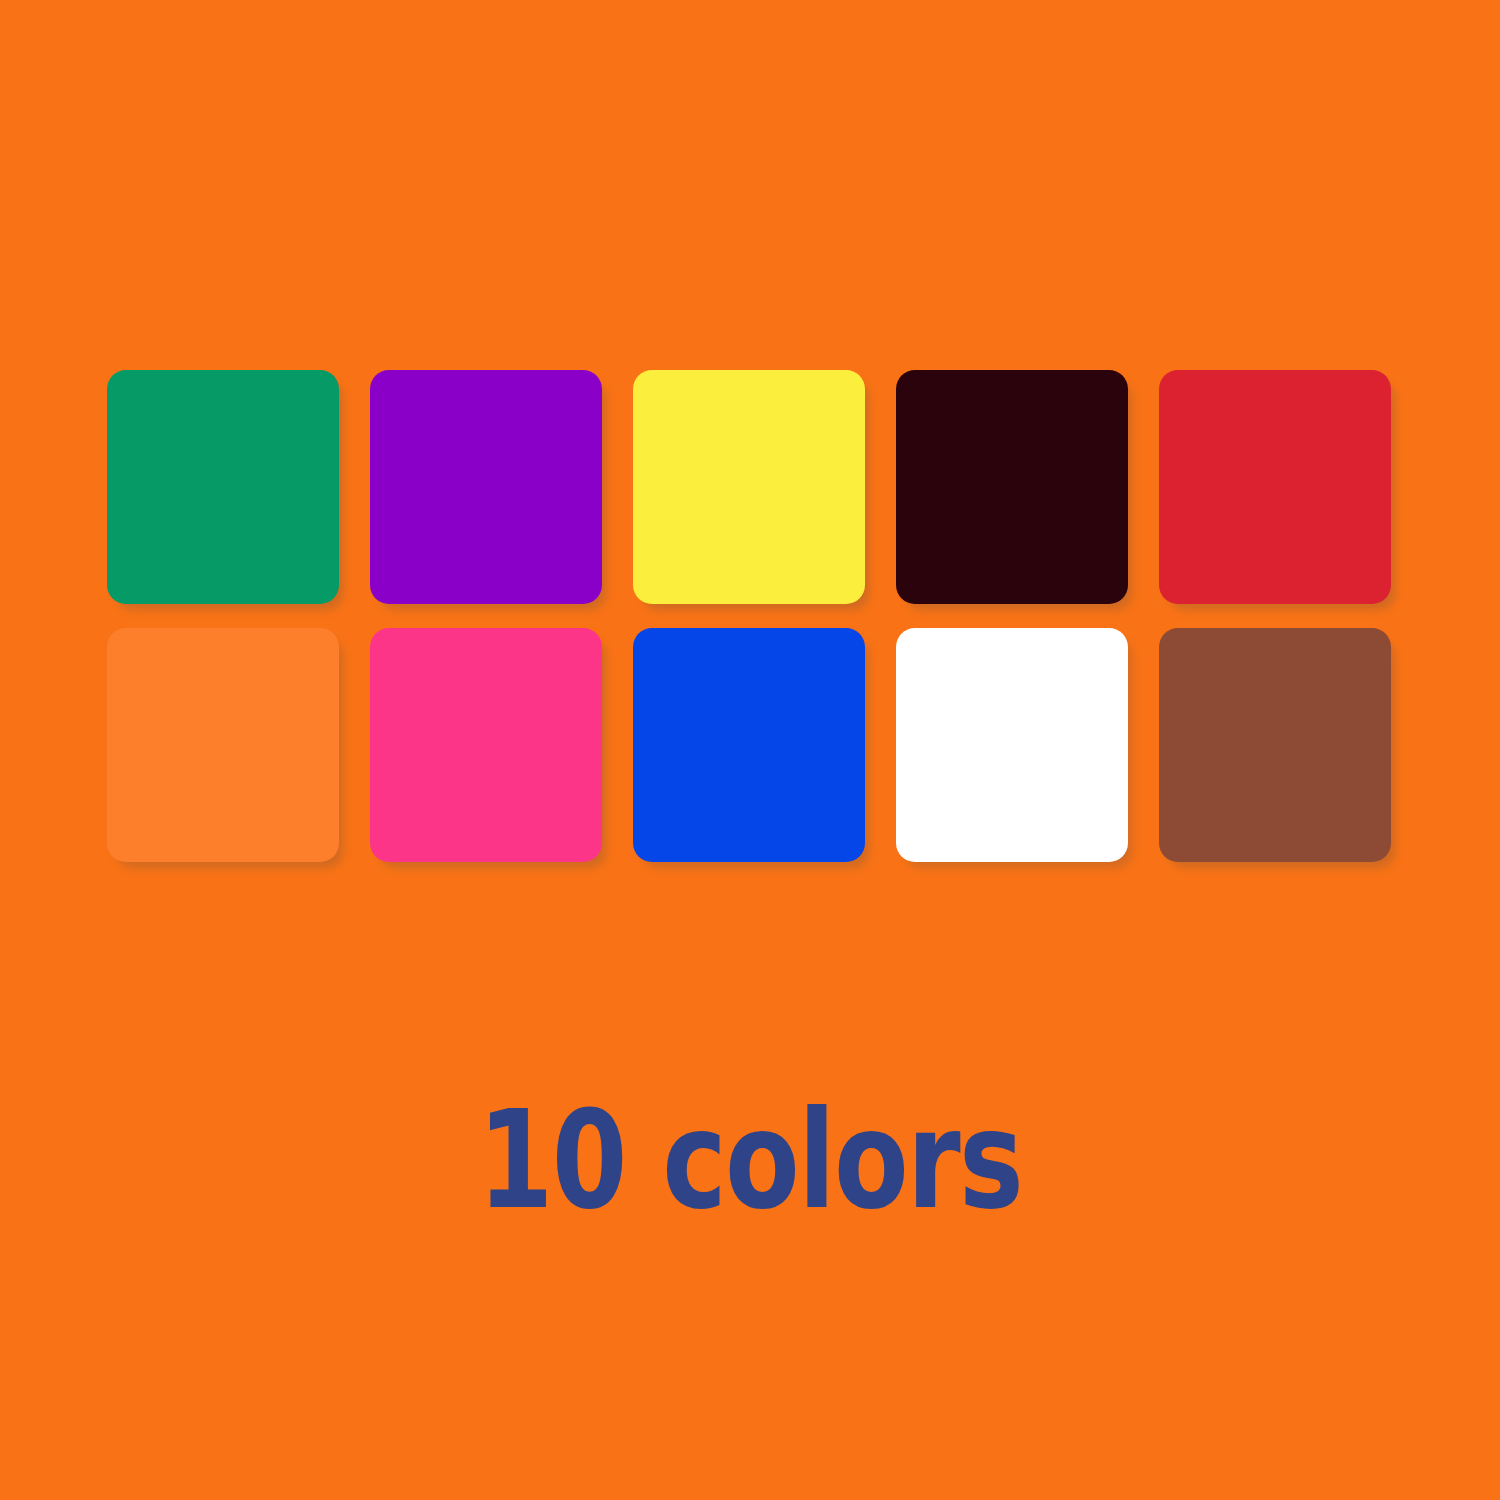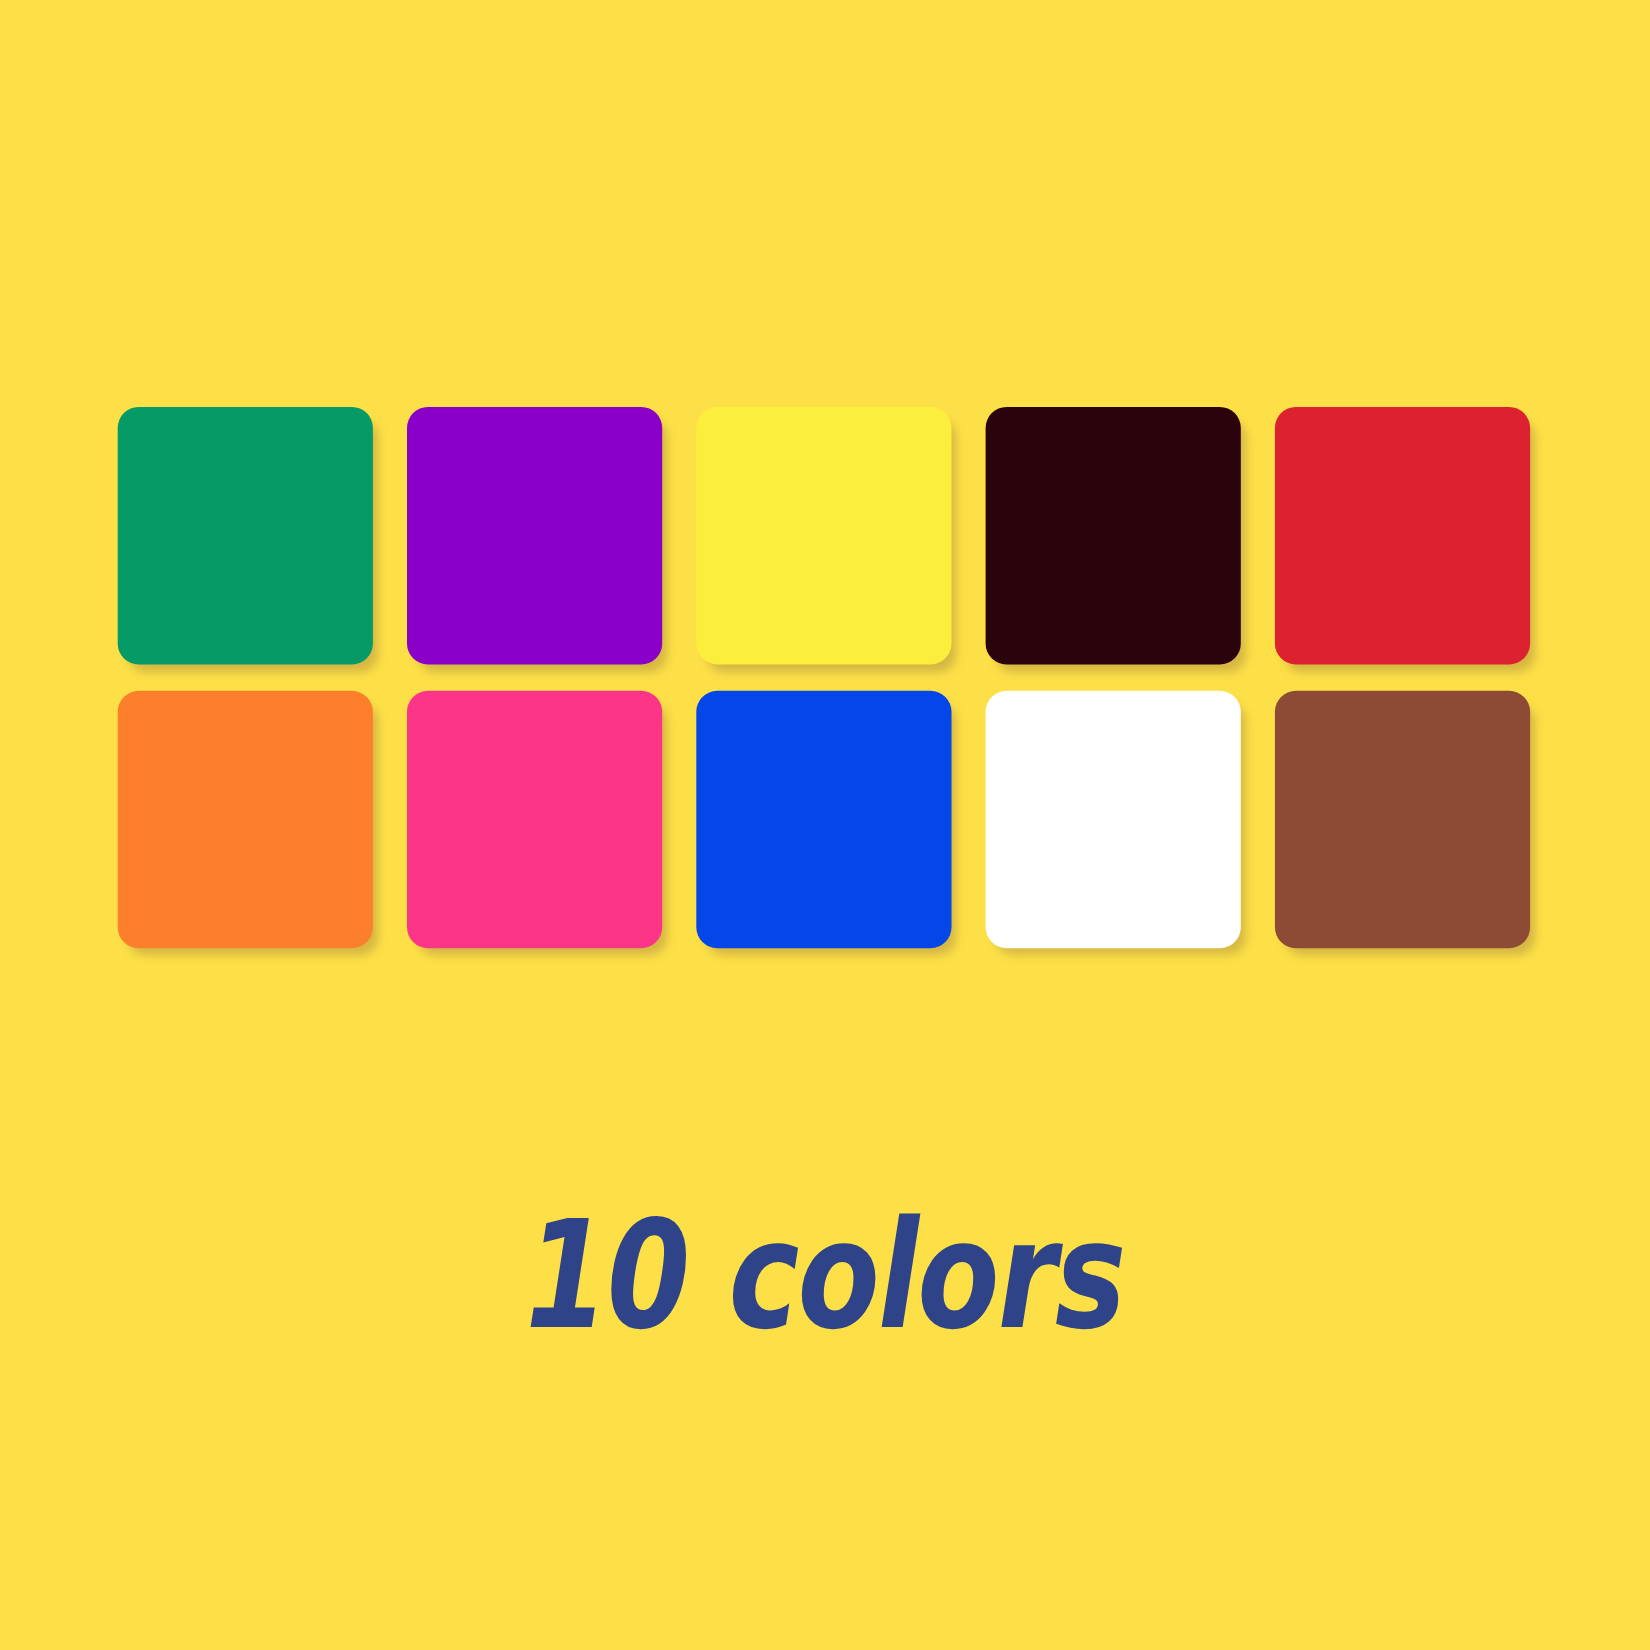--- a/index.html
+++ b/index.html
@@ -64,21 +64,21 @@
     color: #2f4388;
     transform: scaleX(0.80);
     transform-origin: 50% 0;
     white-space: nowrap;
     user-select: none;
   }
 </style>
 </head>
 <body style="background-color: rgb(253, 239, 227);">
 
-<div class="product-card" style="background-color: #fde047; font-style: italic;">
+<div class="product-card" style="background-color: #f97316;">
 
   <div class="swatch-grid">
 
     <div class="swatch" title="green" style="background-color: rgb(5, 154, 102);"></div>
     <div class="swatch" title="purple" style="background-color: rgb(138, 0, 200);"></div>
     <div class="swatch" title="yellow" style="background-color: rgb(252, 238, 60);"></div>
     <div class="swatch" title="black" style="background-color: rgb(42, 3, 12);"></div>
     <div class="swatch" title="red" style="background-color: rgb(220, 34, 48);"></div>
 
     <div class="swatch" title="orange" style="background-color: rgb(253, 127, 44);"></div>

